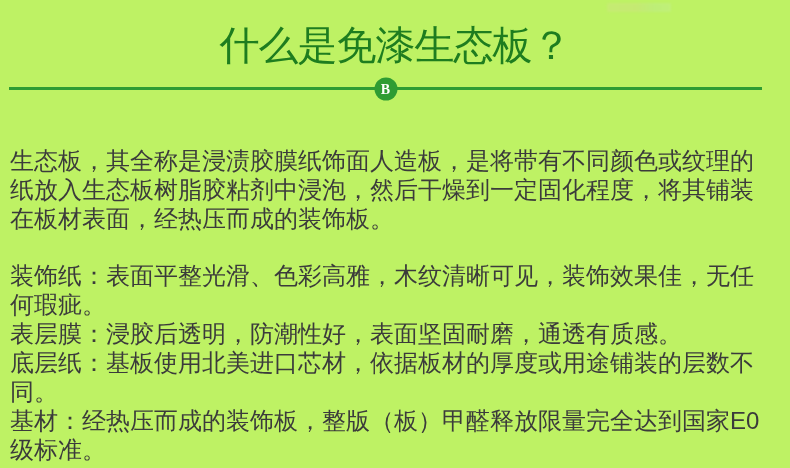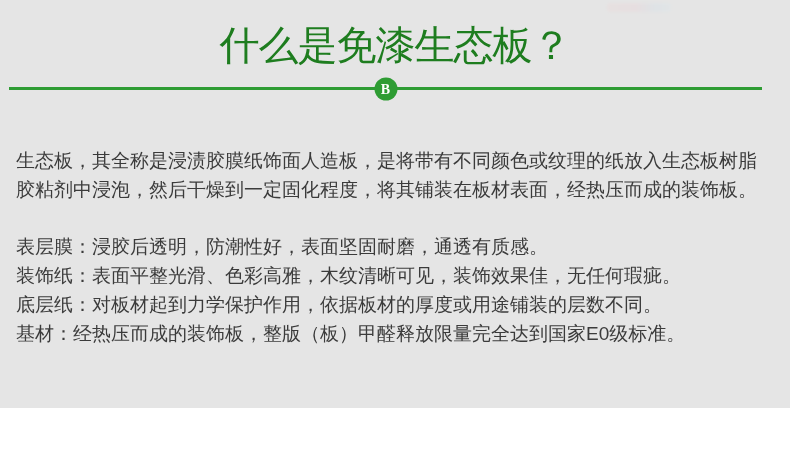--- a/index.html
+++ b/index.html
@@ -1,20 +1,20 @@
 <!DOCTYPE html>
 <html><head>
 <meta charset="utf-8">
 <style>
   html, body { margin: 0; padding: 0; background: #ffffff; }
   .page {
     position: relative;
     width: 790px;
-    height: 408px;
-    background: #e5e5e5;
+    height: 468px;
+    background: #bef264;
     overflow: hidden;
     font-family: "Liberation Sans", "DejaVu Sans", sans-serif;
     --title-green: #1e7d1f;
     --divider-green: #2e9c33;
     --body-text: #3b3b3b;
   }
   .watermark {
     position: absolute;
     top: 3px;
     left: 607px;
@@ -58,24 +58,24 @@
     color: #ffffff;
     font-size: 14px;
     font-weight: bold;
     line-height: 23px;
     text-align: center;
     font-family: "Liberation Serif", "DejaVu Serif", serif;
   }
   .content {
     position: absolute;
     top: 146px;
-    left: 16px;
+    left: 10px;
     width: 752px;
     color: var(--body-text);
-    font-size: 19px;
+    font-size: 24px;
     line-height: 29px;
     word-break: break-all;
     overflow-wrap: break-word;
   }
   .intro { margin: 0 0 28px 0; }
   .feature { margin: 0; }
 </style>
 </head>
 <body>
 
@@ -85,19 +85,19 @@
 
   <header>
     <h1 class="page-title">什么是免漆生态板？</h1>
     <div class="divider">
       <span class="badge">B</span>
     </div>
   </header>
 
   <main class="content">
     <p class="intro">生态板，其全称是浸渍胶膜纸饰面人造板，是将带有不同颜色或纹理的纸放入生态板树脂胶粘剂中浸泡，然后干燥到一定固化程度，将其铺装在板材表面，经热压而成的装饰板。</p>
+    <p class="feature">装饰纸：表面平整光滑、色彩高雅，木纹清晰可见，装饰效果佳，无任何瑕疵。</p>
     <p class="feature">表层膜：浸胶后透明，防潮性好，表面坚固耐磨，通透有质感。</p>
-    <p class="feature">装饰纸：表面平整光滑、色彩高雅，木纹清晰可见，装饰效果佳，无任何瑕疵。</p>
-    <p class="feature">底层纸：对板材起到力学保护作用，依据板材的厚度或用途铺装的层数不同。</p>
+    <p class="feature">底层纸：基板使用北美进口芯材，依据板材的厚度或用途铺装的层数不同。</p>
     <p class="feature">基材：经热压而成的装饰板，整版（板）甲醛释放限量完全达到国家E0级标准。</p>
   </main>
 
 </div>
 
 </body></html>

